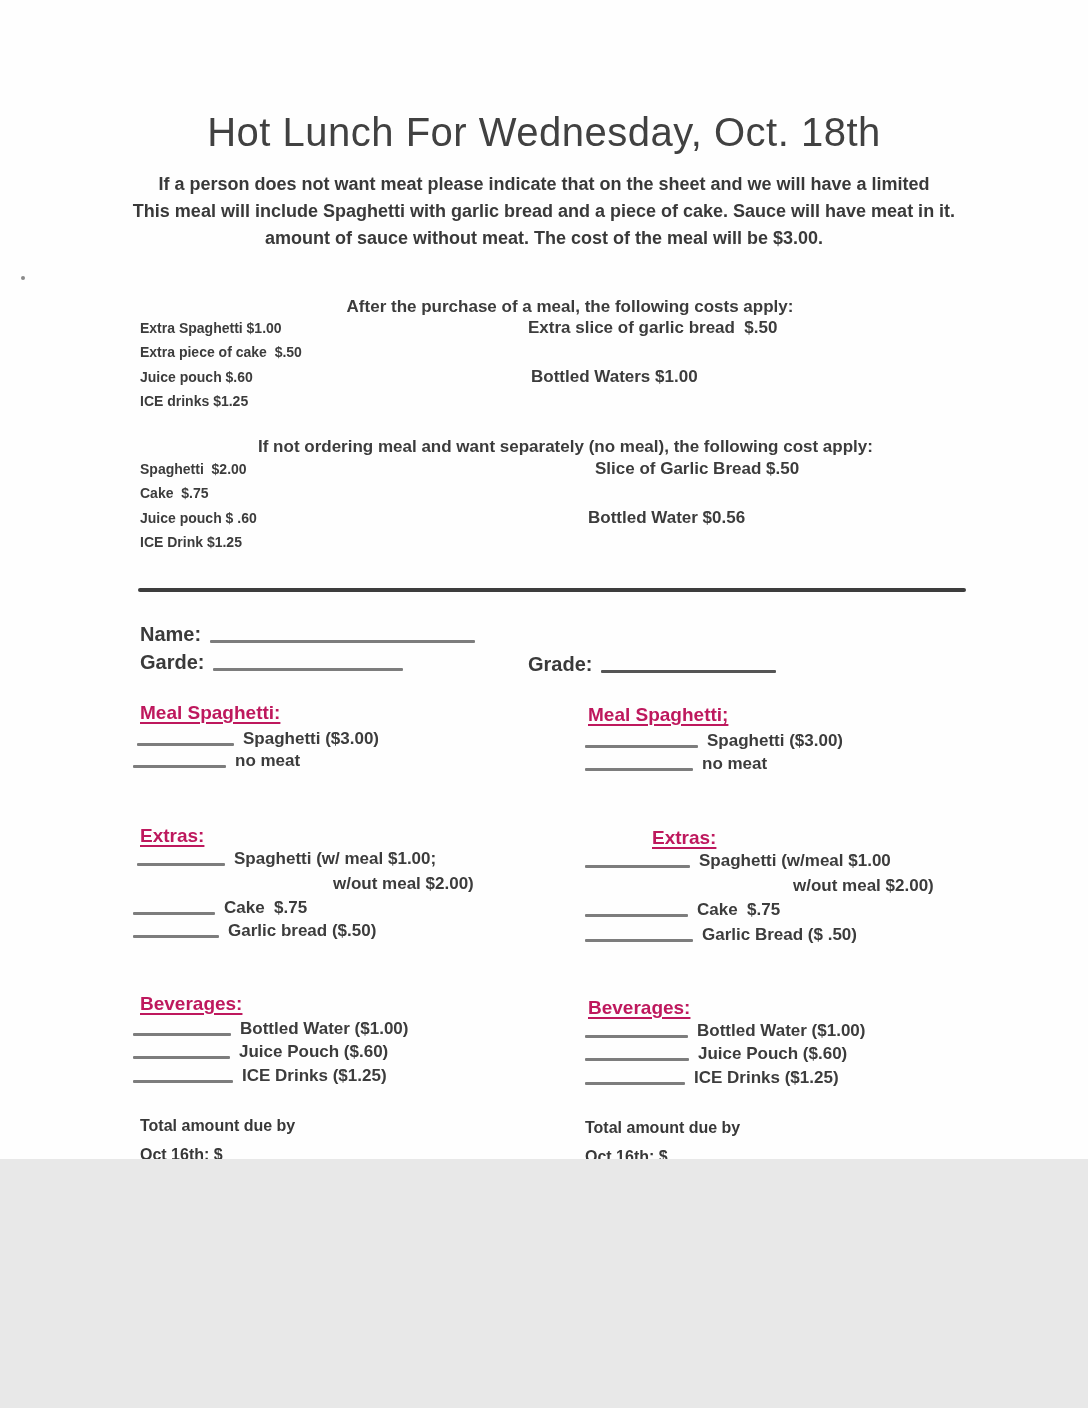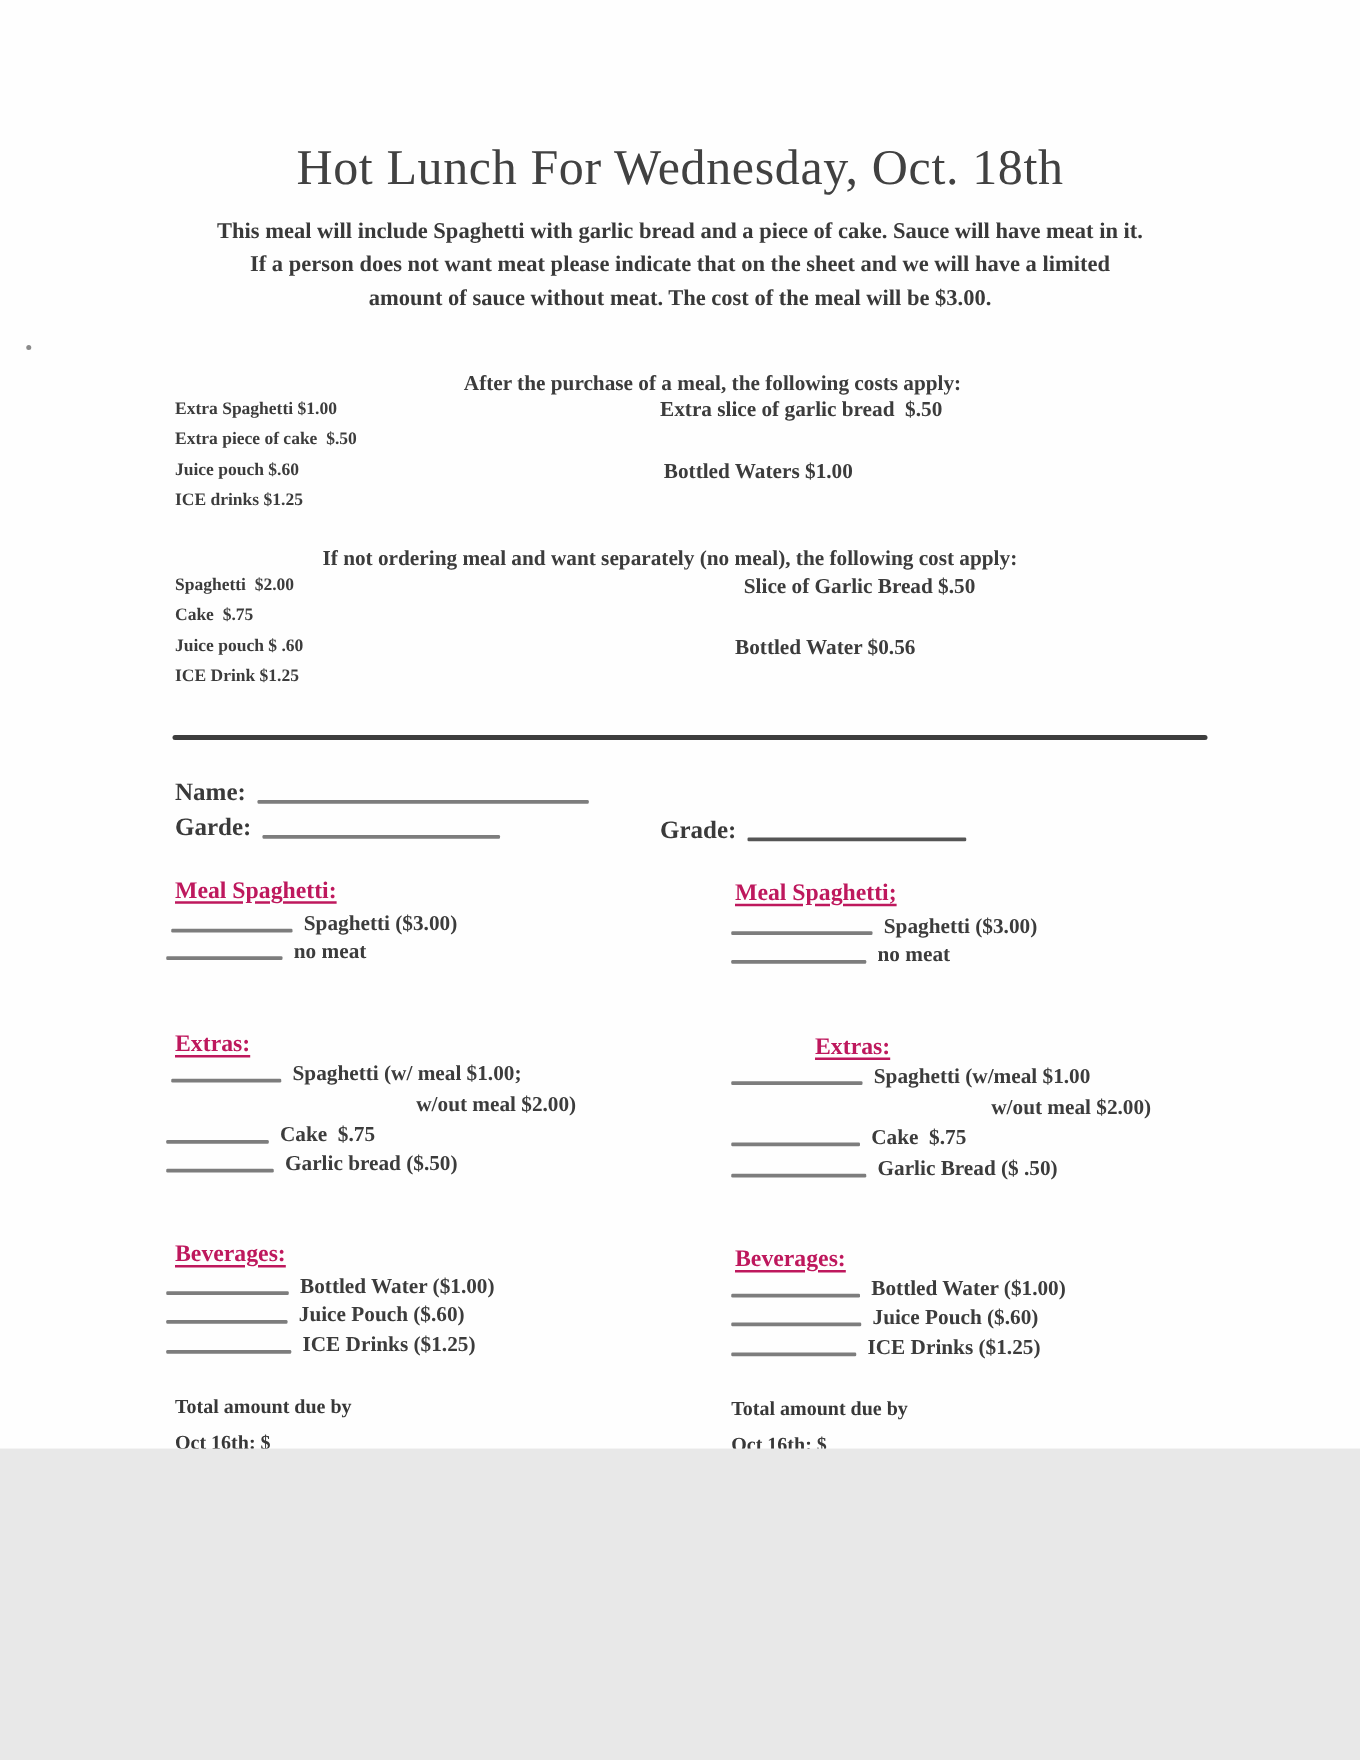--- a/index.html
+++ b/index.html
@@ -1,21 +1,21 @@
 <!DOCTYPE html>
 <html><head>
 <meta charset="utf-8">
 <style>
   html,body{margin:0;padding:0;background:#e8e8e8;}
   .page{
     position:relative;
     width:1088px;height:1159px;
     margin:0 auto;
     background:#fefefe;
-    font-family:Liberation Serif, serif;
+    font-family:Liberation Sans, sans-serif;
     color:#3a3a3a;
     overflow:hidden;
   }
   .t{white-space:pre;}
   .center{position:absolute;left:0;width:100%;text-align:center;}
   .abs{position:absolute;}
   .title{
     font-size:40px;font-weight:400;color:#414141;letter-spacing:0.5px;
   }
   .intro{
@@ -50,22 +50,22 @@
 </head>
 <body>
 
 <div class="page">
 
   <div class="dot" style="left:21px;top:276px;"></div>
 
   <div class="center title" style="top:110px;">Hot Lunch For Wednesday, Oct. 18th</div>
 
   <div class="center intro" style="top:171px;">
+    <div>If a person does not want meat please indicate that on the sheet and we will have a limited</div>
     <div><span class="t">This meal will include </span><b class="t">Spaghetti</b><span class="t"> with garlic bread and a piece of cake. Sauce will have meat in it.</span></div>
-    <div>If a person does not want meat please indicate that on the sheet and we will have a limited</div>
     <div>amount of sauce without meat. The cost of the meal will be $3.00.</div>
   </div>
 
   <div class="center body-line" style="top:297px;padding-left:26px;">After the purchase of a meal, the following costs apply:</div>
   <div class="abs list" style="left:140px;top:316px;">
     <div class="t">Extra Spaghetti $1.00</div>
     <div class="t">Extra piece of cake  $.50</div>
     <div class="t">Juice pouch $.60</div>
     <div class="t">ICE drinks $1.25</div>
   </div>

